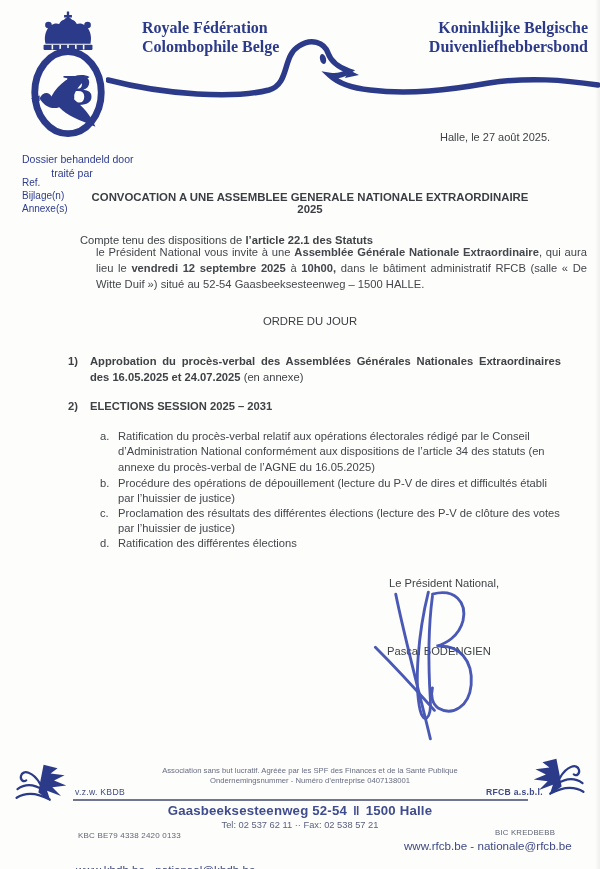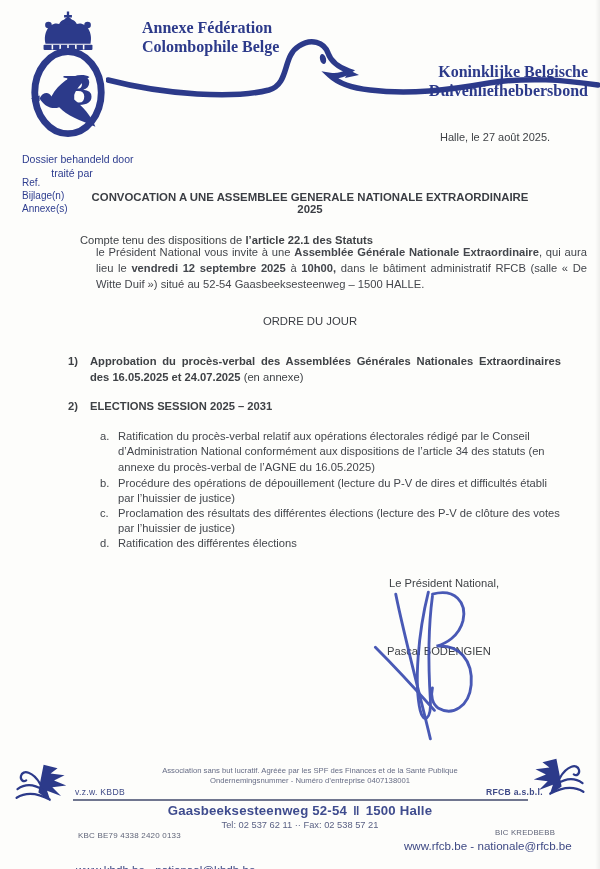--- a/index.html
+++ b/index.html
@@ -10,21 +10,21 @@
   }
   .page::after{content:"";position:absolute;top:0;right:0;width:5px;height:100%;
     background:linear-gradient(to right,rgba(0,0,0,0),rgba(0,0,0,.06));pointer-events:none;}
   .abs{position:absolute;}
 
   
   .logo-svg{left:24px;top:8px;}
   .org-fr{left:142px;top:18px;font-family:"Liberation Serif",serif;font-weight:bold;
     font-size:16px;line-height:19px;color:#2c3a8a;}
   .org-nl{right:12px;top:18px;text-align:right;font-family:"Liberation Serif",serif;
-    font-weight:bold;font-size:16px;line-height:19px;color:#2c3a8a;margin-top:44px;}
+    font-weight:bold;font-size:16px;line-height:19px;color:#2c3a8a;}
   .doveline-svg{left:106px;top:34px;}
 
   
   .meta-handled{left:22px;top:152px;width:120px;font-size:10.5px;line-height:14px;color:#2e3d8f;}
   .meta-handled .fr{display:block;text-align:center;width:100px;}
   .meta-refs{left:22px;top:176px;font-size:10px;line-height:13px;color:#2e3d8f;}
   .date-line{left:440px;top:131px;font-size:11px;color:#3f4246;}
 
   
   .doc-title{left:80px;top:191px;width:460px;text-align:center;font-weight:bold;
@@ -91,21 +91,21 @@
     </g>
     <ellipse cx="45" cy="86" rx="34" ry="42" fill="none" stroke="#2c3a8a" stroke-width="7"></ellipse>
     <text x="55" y="99" text-anchor="middle" font-family="Liberation Serif,serif" font-size="46" font-weight="bold" fill="#2c3a8a">B</text>
     <g fill="#2c3a8a" stroke="none">
       <path d="M16,92 C19,85 26,85 28,90 C38,72 56,64 67,70 C58,76 52,84 50,92 C60,100 69,110 73,121 C57,114 44,110 36,101 C28,104 20,99 16,92 Z"></path>
       <path d="M16,89 L7,92 L16,95 Z"></path>
     </g>
   </svg>
 
   <div class="abs org-fr">
-    <div>Annexe Fédération</div>
+    <div>Royale Fédération</div>
     <div>Colombophile Belge</div>
   </div>
   <div class="abs org-nl">
     <div>Koninklijke Belgische</div>
     <div>Duivenliefhebbersbond</div>
   </div>
 
   <svg class="abs doveline-svg" width="494" height="68" viewBox="0 0 494 68">
     <path d="M2,46 C60,61 128,65 163,56 C184,50 176,22 193,12 C205,4 218,8 222,19 C225,28 232,33 243,37 C237,41 230,42.5 224,41.5 C231,48 245,54 264,56 C303,61 343,56 383,49 C423,43 458,46 492,51" fill="none" stroke="#2c3a8a" stroke-width="5.5" stroke-linecap="round"></path>
     <ellipse cx="217" cy="25" rx="3" ry="5.2" transform="rotate(-14 217 25)" fill="#2c3a8a"></ellipse>

